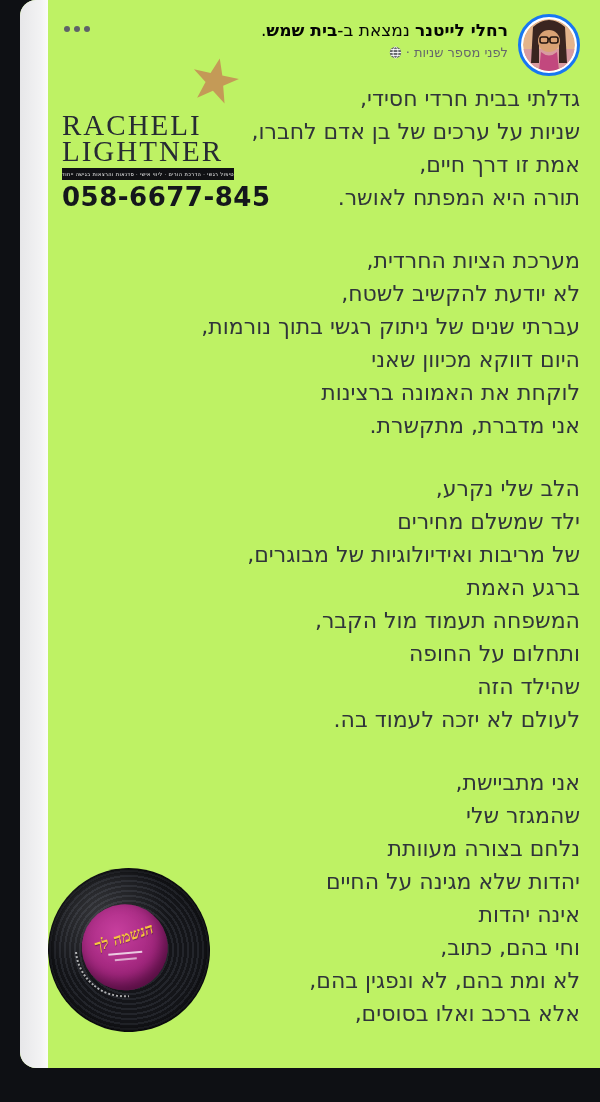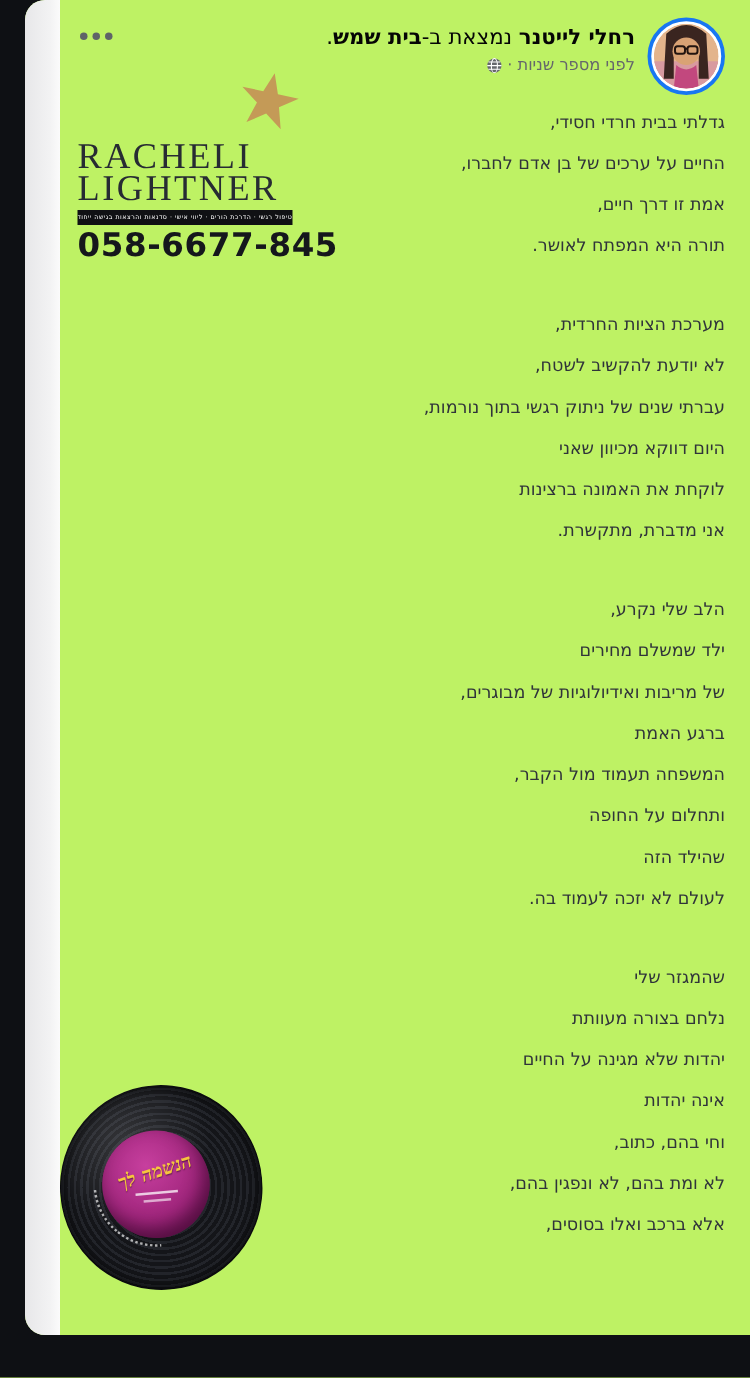--- a/index.html
+++ b/index.html
@@ -52,21 +52,21 @@
     letter-spacing:.4px;white-space:nowrap;overflow:hidden;direction:rtl;
   }
   .logo-phone{
     margin-top:2px;font-size:26px;font-weight:bold;color:#15171c;
     letter-spacing:.5px;white-space:nowrap;
   }
   
   .post-text{
     position:absolute;top:82px;right:0;width:560px;box-sizing:border-box;
     padding-right:20px;direction:rtl;text-align:right;
-    font-size:14px;line-height:33px;color:#30343a;
+    font-size:22px;line-height:33px;color:#30343a;
   }
   .para{margin:0 0 30px 0;}
   
   .vinyl{position:absolute;left:28px;top:868px;width:162px;height:164px;transform:rotate(-5deg);}
   .disc{
     position:absolute;inset:0;border-radius:50%;
     background:
       radial-gradient(circle at 35% 28%, rgba(255,255,255,.14), rgba(255,255,255,0) 42%),
       repeating-radial-gradient(circle at 50% 50%, #141519 0 3px, #23252b 3px 5px);
     box-shadow:inset 0 0 12px #000;
@@ -147,21 +147,21 @@
     </svg>
     <div class="logo-name">RACHELI</div>
     <div class="logo-name" style="margin-top:0;">LIGHTNER</div>
     <div class="tagline-bar">טיפול רגשי · הדרכת הורים · ליווי אישי · סדנאות והרצאות בגישה ייחודית</div>
     <div class="logo-phone">058-6677-845</div>
   </div>
 
   <div class="post-text">
     <div class="para">
       <div>גדלתי בבית חרדי חסידי,</div>
-      <div>החיים על ערכים של בן אדם לחברו,</div>
+      <div>שניות על ערכים של בן אדם לחברו,</div>
       <div>אמת זו דרך חיים,</div>
       <div>תורה היא המפתח לאושר.</div>
     </div>
     <div class="para">
       <div>מערכת הציות החרדית,</div>
       <div>לא יודעת להקשיב לשטח,</div>
       <div>עברתי שנים של ניתוק רגשי בתוך נורמות,</div>
       <div>היום דווקא מכיוון שאני</div>
       <div>לוקחת את האמונה ברצינות</div>
       <div>אני מדברת, מתקשרת.</div>
@@ -170,20 +170,21 @@
       <div>הלב שלי נקרע,</div>
       <div>ילד שמשלם מחירים</div>
       <div>של מריבות ואידיולוגיות של מבוגרים,</div>
       <div>ברגע האמת</div>
       <div>המשפחה תעמוד מול הקבר,</div>
       <div>ותחלום על החופה</div>
       <div>שהילד הזה</div>
       <div>לעולם לא יזכה לעמוד בה.</div>
     </div>
     <div class="para">
+      <div>אני מתביישת,</div>
       <div>שהמגזר שלי</div>
       <div>נלחם בצורה מעוותת</div>
       <div>יהדות שלא מגינה על החיים</div>
       <div>אינה יהדות</div>
       <div>וחי בהם, כתוב,</div>
       <div>לא ומת בהם, לא ונפגין בהם,</div>
       <div>אלא ברכב ואלו בסוסים,</div>
     </div>
   </div>
 

